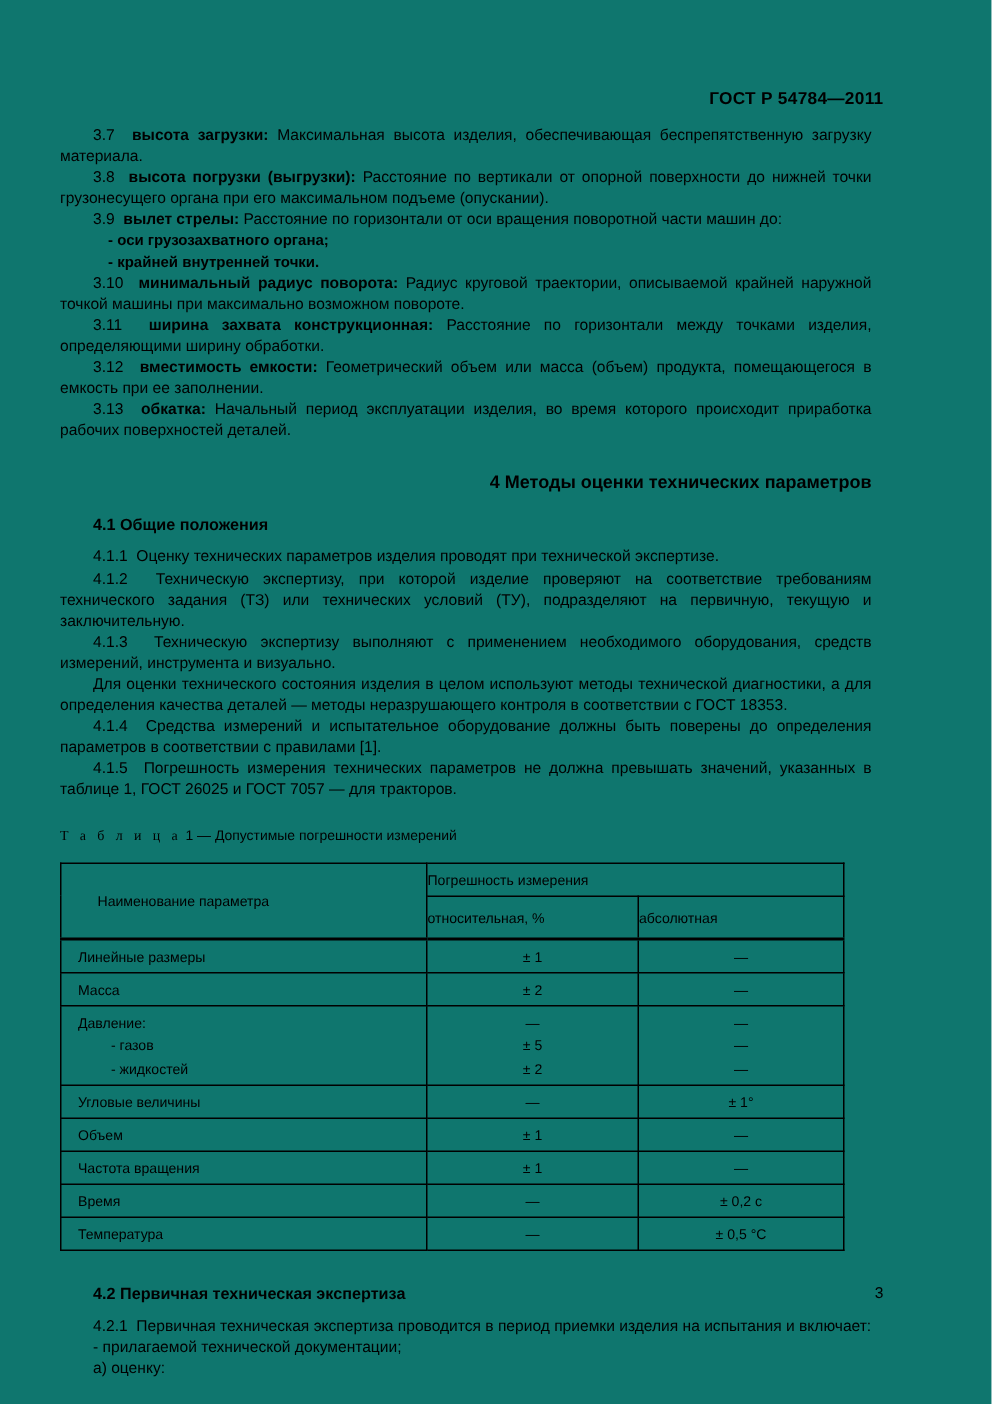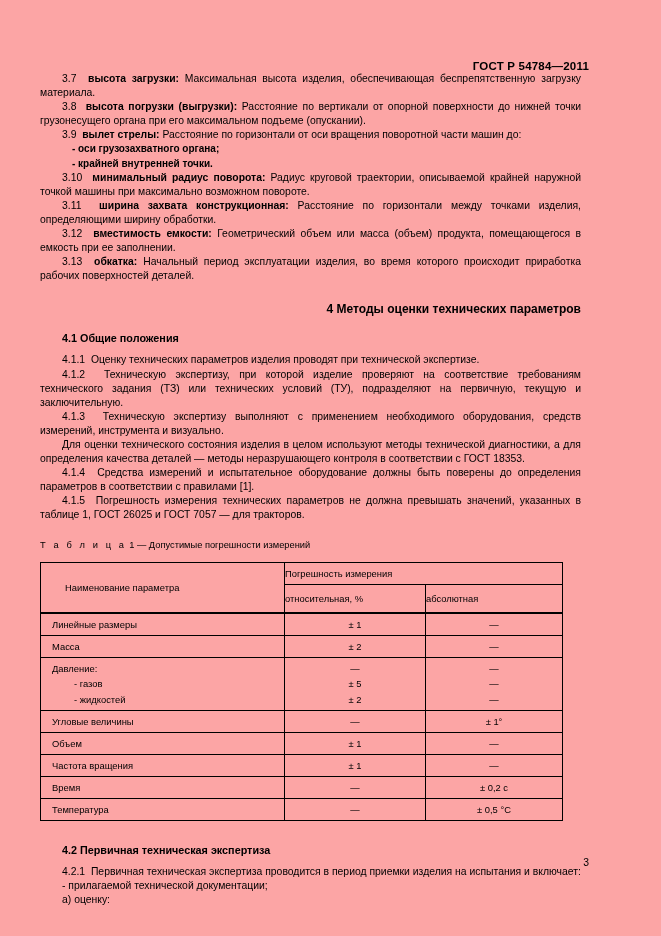--- a/index.html
+++ b/index.html
@@ -10,40 +10,40 @@
   }
   body {
     font-family: "Liberation Sans", "DejaVu Sans", sans-serif;
     color: #000000;
   }
   .page {
     position: relative;
     width: 661px;
     height: 936px;
     margin: 0 auto;
-    background: #fca5a5;
+    background: #0f766e;
     overflow: hidden;
     box-sizing: border-box;
   }
 
   
   .doc-header {
     position: absolute;
     top: 60px;
     right: 72px;
     font-size: 11.5px;
     font-weight: bold;
     letter-spacing: 0.2px;
     white-space: nowrap;
   }
 
   
   .content {
     position: absolute;
-    top: 72px;
+    top: 84px;
     left: 40px;
     width: 541px;
   }
 
   p {
     margin: 0;
     font-size: 10.4px;
     line-height: 14.1px;
     text-align: justify;
     text-justify: inter-word;
@@ -97,20 +97,21 @@
 
   
   .table-caption {
     font-size: 9.3px;
     line-height: 13px;
     text-align: left;
     white-space: nowrap;
   }
   .table-caption .tcap-word {
     letter-spacing: 2.6px;
+    font-family: Liberation Serif, serif;
   }
 
   
   table.gost {
     border-collapse: collapse;
     width: 522px;
     margin: 0;
     table-layout: fixed;
     font-size: 9.4px;
   }

